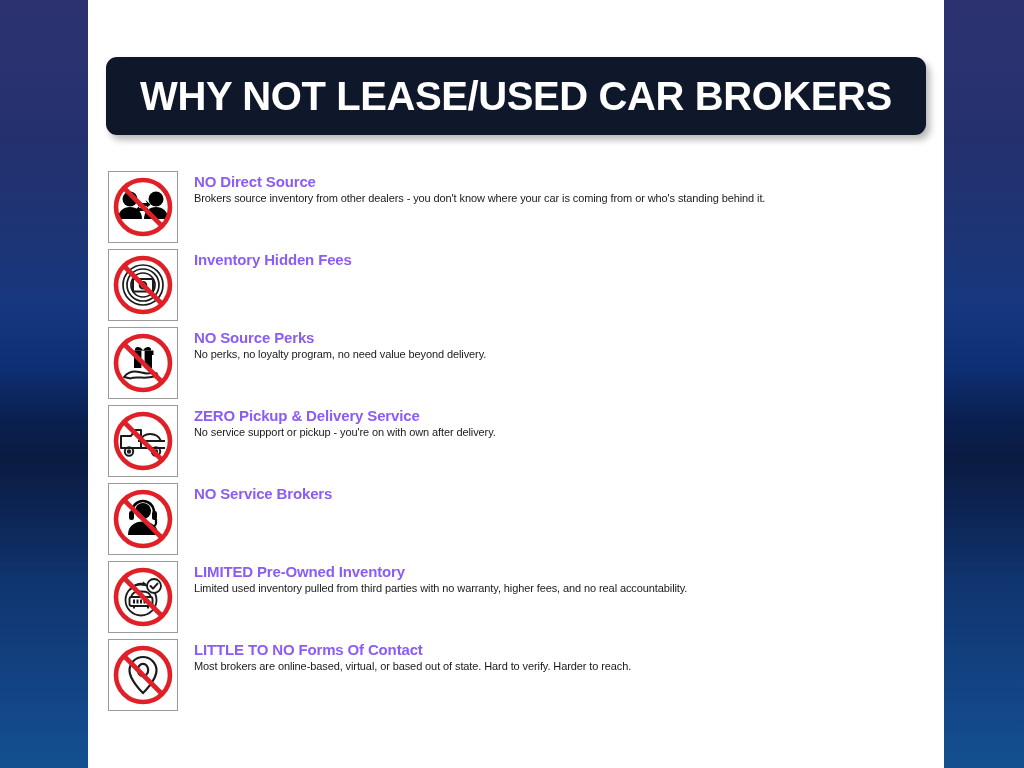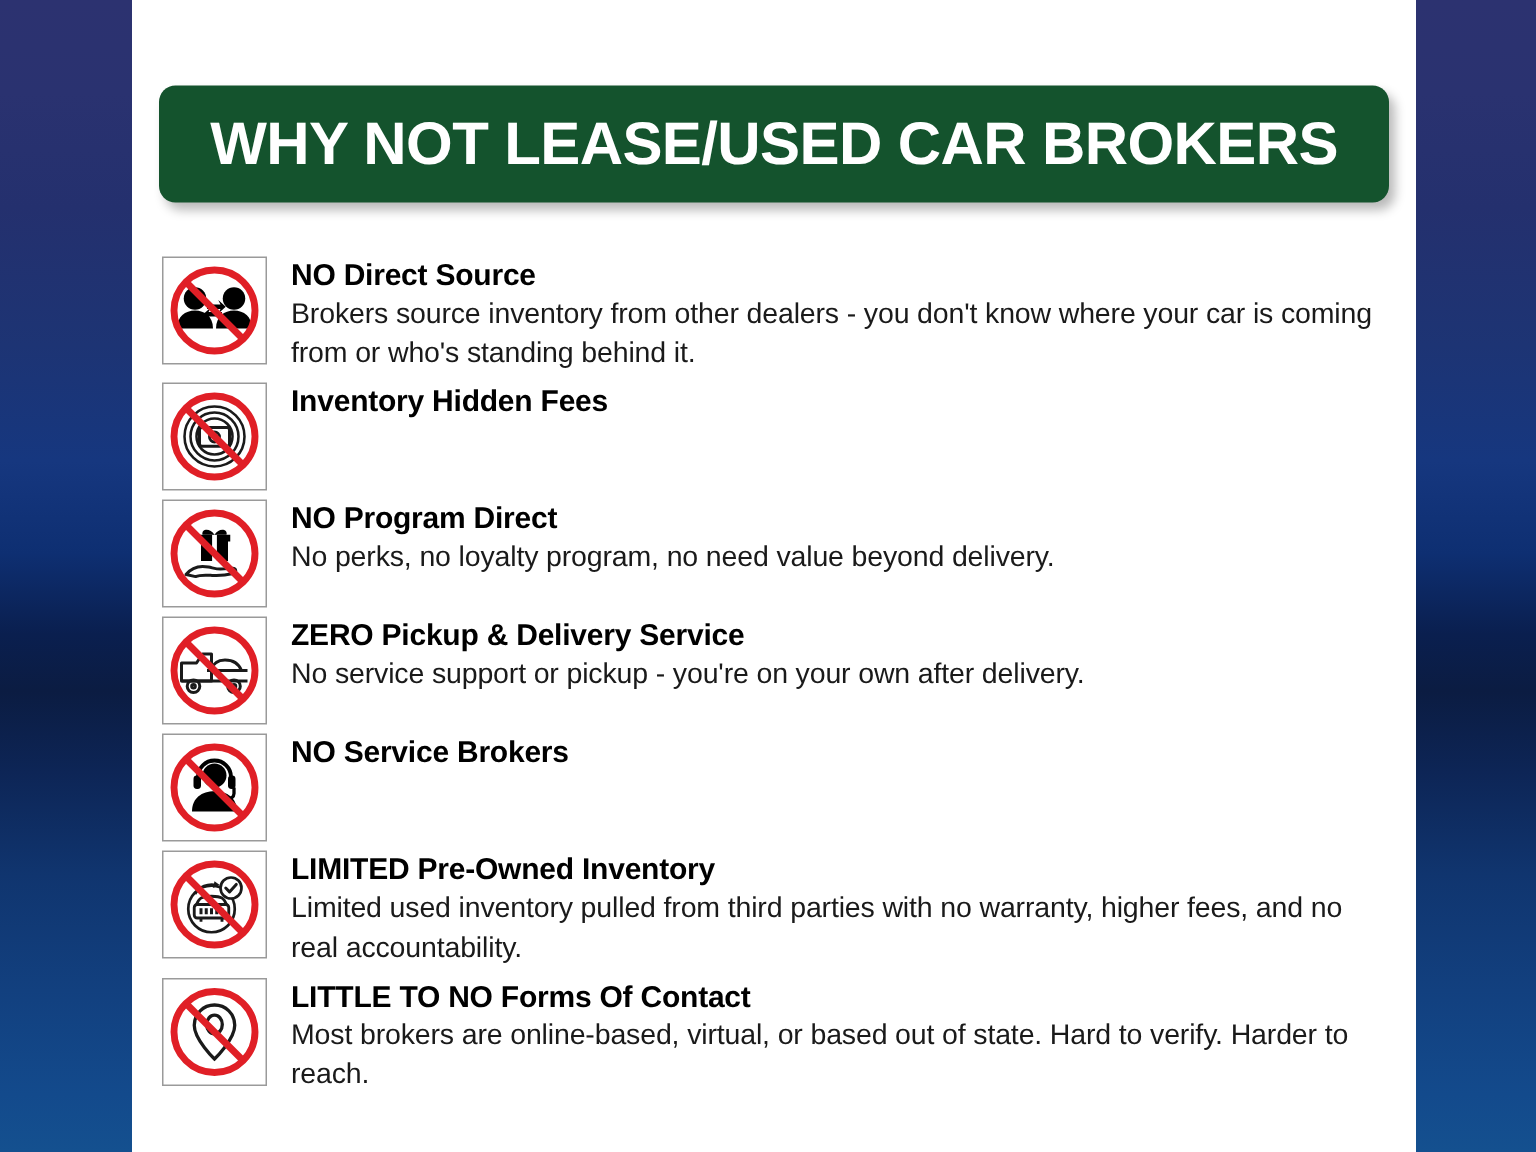--- a/index.html
+++ b/index.html
@@ -45,21 +45,21 @@
     box-sizing: border-box;
   }
 
   
   .title-banner {
     position: absolute;
     left: 18px;
     top: 57px;
     width: 820px;
     height: 78px;
-    background: #14532d;
+    background: #0f172a;
     border-radius: 11px;
     box-shadow: 4px 5px 7px rgba(0,0,0,0.28);
     display: flex;
     align-items: center;
     justify-content: center;
   }
   .title-text {
     color: #ffffff;
     font-size: 40px;
     font-weight: bold;
@@ -99,31 +99,31 @@
     display: block;
   }
 
   .reason-text {
     flex: 1 1 auto;
     padding-left: 16px;
     padding-top: 2px;
   }
 
   .reason-heading {
-    color: #000000;
-    font-size: 20px;
+    color: #8b5cf6;
+    font-size: 15px;
     font-weight: bold;
     line-height: 1.15;
     margin: 0 0 1px 0;
     letter-spacing: -0.15px;
   }
 
   .reason-desc {
     color: #1a1a1a;
-    font-size: 19px;
+    font-size: 11px;
     line-height: 1.38;
     margin: 0;
     letter-spacing: -0.1px;
   }
 </style>
 </head>
 <body>
 
 <div class="stage">
 
@@ -186,21 +186,21 @@
               <rect x="29.4" y="18.5" width="3.2" height="17.5" fill="#ffffff"></rect>
               <path d="M31 18.5 c-3-5-9-4-8 0 z"></path>
               <path d="M31 18.5 c3-5 9-4 8 0 z"></path>
             </g>
             <path d="M12 45 c4-5 10-6 15-5 c3 .6 5 1.4 8 1.4 c4 0 6-.5 8-.5 c2.6 0 3 2.8 .4 3.4 c-4 1-9 1.6-14 1.3 c-5-.3-8-.6-11 .8 z" fill="none" stroke="#1a1a1a" stroke-width="2" stroke-linejoin="round"></path>
             <circle cx="31" cy="31" r="27" fill="none" stroke="#e01f26" stroke-width="4.6"></circle>
             <line x1="12" y1="12" x2="50" y2="50" stroke="#e01f26" stroke-width="4.6"></line>
           </svg>
         </div>
         <div class="reason-text">
-          <div class="reason-heading">NO Program Direct</div>
+          <div class="reason-heading">NO Source Perks</div>
           <div class="reason-desc">No perks, no loyalty program, no need value beyond delivery.</div>
         </div>
       </div>
 
       <div class="reason-row">
         <div class="icon-box">
           <svg width="62" height="62" viewBox="0 0 62 62">
             <g fill="none" stroke="#1a1a1a" stroke-width="2" stroke-linejoin="round">
               <path d="M9 38 v-12 h10 l4 -6 h6 v18 z"></path>
               <path d="M9 38 h44"></path>
@@ -212,21 +212,21 @@
               <circle cx="44" cy="41.5" r="4.2"></circle>
               <circle cx="17" cy="41.5" r="1.2"></circle>
               <circle cx="44" cy="41.5" r="1.2"></circle>
             </g>
             <circle cx="31" cy="31" r="27" fill="none" stroke="#e01f26" stroke-width="4.6"></circle>
             <line x1="12" y1="12" x2="50" y2="50" stroke="#e01f26" stroke-width="4.6"></line>
           </svg>
         </div>
         <div class="reason-text">
           <div class="reason-heading">ZERO Pickup &amp; Delivery Service</div>
-          <div class="reason-desc">No service support or pickup - you're on your own after delivery.</div>
+          <div class="reason-desc">No service support or pickup - you're on with own after delivery.</div>
         </div>
       </div>
 
       <div class="reason-row">
         <div class="icon-box">
           <svg width="62" height="62" viewBox="0 0 62 62">
             <g fill="#000000">
               <circle cx="31" cy="23" r="8"></circle>
               <path d="M16 47 c0-9 6.5-13.5 15-13.5 s15 4.5 15 13.5 z"></path>
             </g>

